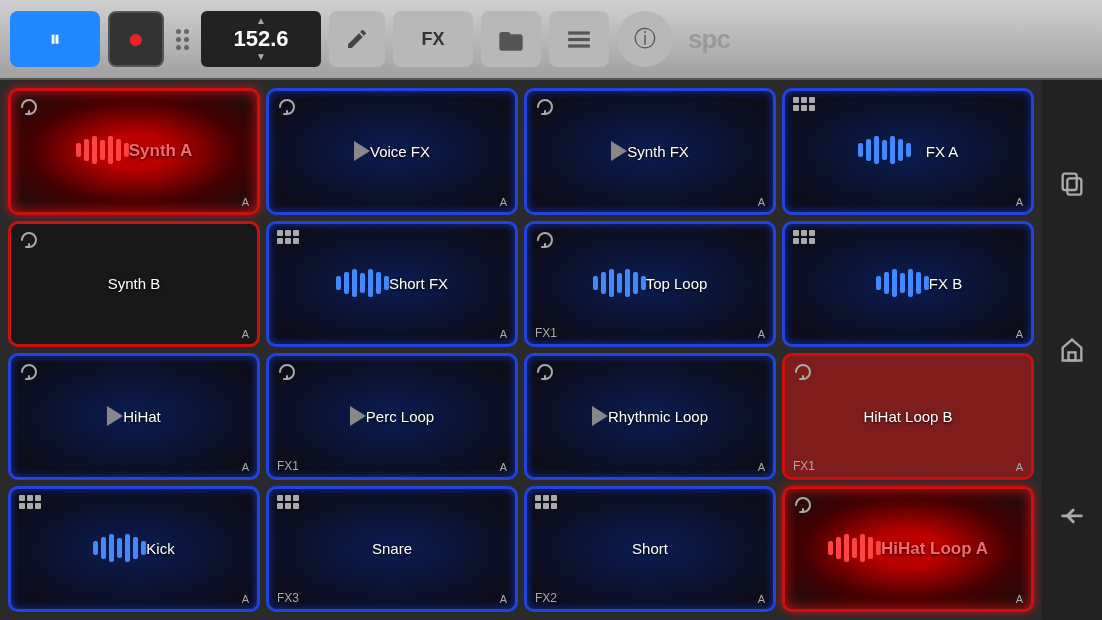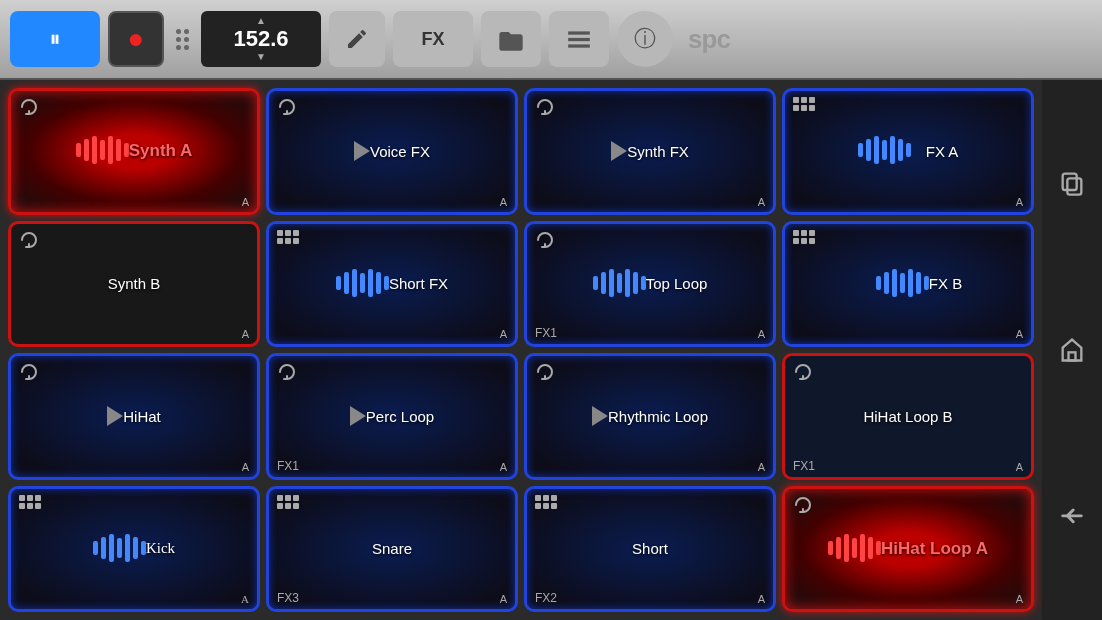--- a/index.html
+++ b/index.html
@@ -469,30 +469,30 @@
       </div>
       <div class="pad" style="border: 3px solid rgb(34, 68, 221); box-shadow: rgb(17, 51, 170) 0px 0px 8px inset; background: radial-gradient(rgb(10, 26, 74) 10%, rgb(13, 13, 26) 80%);">
         <div class="loop-icon"><svg viewBox="0 0 20 20" fill="none" xmlns="http://www.w3.org/2000/svg">
       <path d="M3 10 A7 7 0 1 1 10 17" stroke="#aaa" stroke-width="2" stroke-linecap="round"></path>
       <polyline points="7,17 10,17 10,14" stroke="#aaa" stroke-width="2" stroke-linecap="round" stroke-linejoin="round"></polyline>
     </svg></div>
         <div class="play-arrow" style="border-left-color: rgb(136, 136, 136);"></div>
         <div class="pad-label">Rhythmic Loop</div>
         <div class="pad-suffix">A</div>
       </div>
-      <div class="pad" style="border: 3px solid rgb(204, 17, 17); background: #0f172a;">
+      <div class="pad" style="border: 3px solid rgb(204, 17, 17); background: #7f1d1d;">
         <div class="loop-icon"><svg viewBox="0 0 20 20" fill="none" xmlns="http://www.w3.org/2000/svg">
       <path d="M3 10 A7 7 0 1 1 10 17" stroke="#aaa" stroke-width="2" stroke-linecap="round"></path>
       <polyline points="7,17 10,17 10,14" stroke="#aaa" stroke-width="2" stroke-linecap="round" stroke-linejoin="round"></polyline>
     </svg></div>
         <div class="pad-label">HiHat Loop B</div>
         <div class="pad-fx-label">FX1</div>
         <div class="pad-suffix">A</div>
       </div>
-      <div class="pad" style="border: 3px solid rgb(34, 68, 221); box-shadow: rgb(17, 51, 170) 0px 0px 8px inset; background: radial-gradient(rgb(10, 26, 74) 10%, rgb(13, 13, 26) 80%); font-family: Liberation Serif, serif;">
+      <div class="pad" style="border: 3px solid rgb(34, 68, 221); box-shadow: rgb(17, 51, 170) 0px 0px 8px inset; background: radial-gradient(rgb(10, 26, 74) 10%, rgb(13, 13, 26) 80%);">
         <div class="grid-icon">
           <div class="grid-dot"></div>
           <div class="grid-dot"></div>
           <div class="grid-dot"></div>
           <div class="grid-dot"></div>
           <div class="grid-dot"></div>
           <div class="grid-dot"></div>
         </div>
         <div class="waveform">
           <div class="bar" style="height: 14px;"></div>

